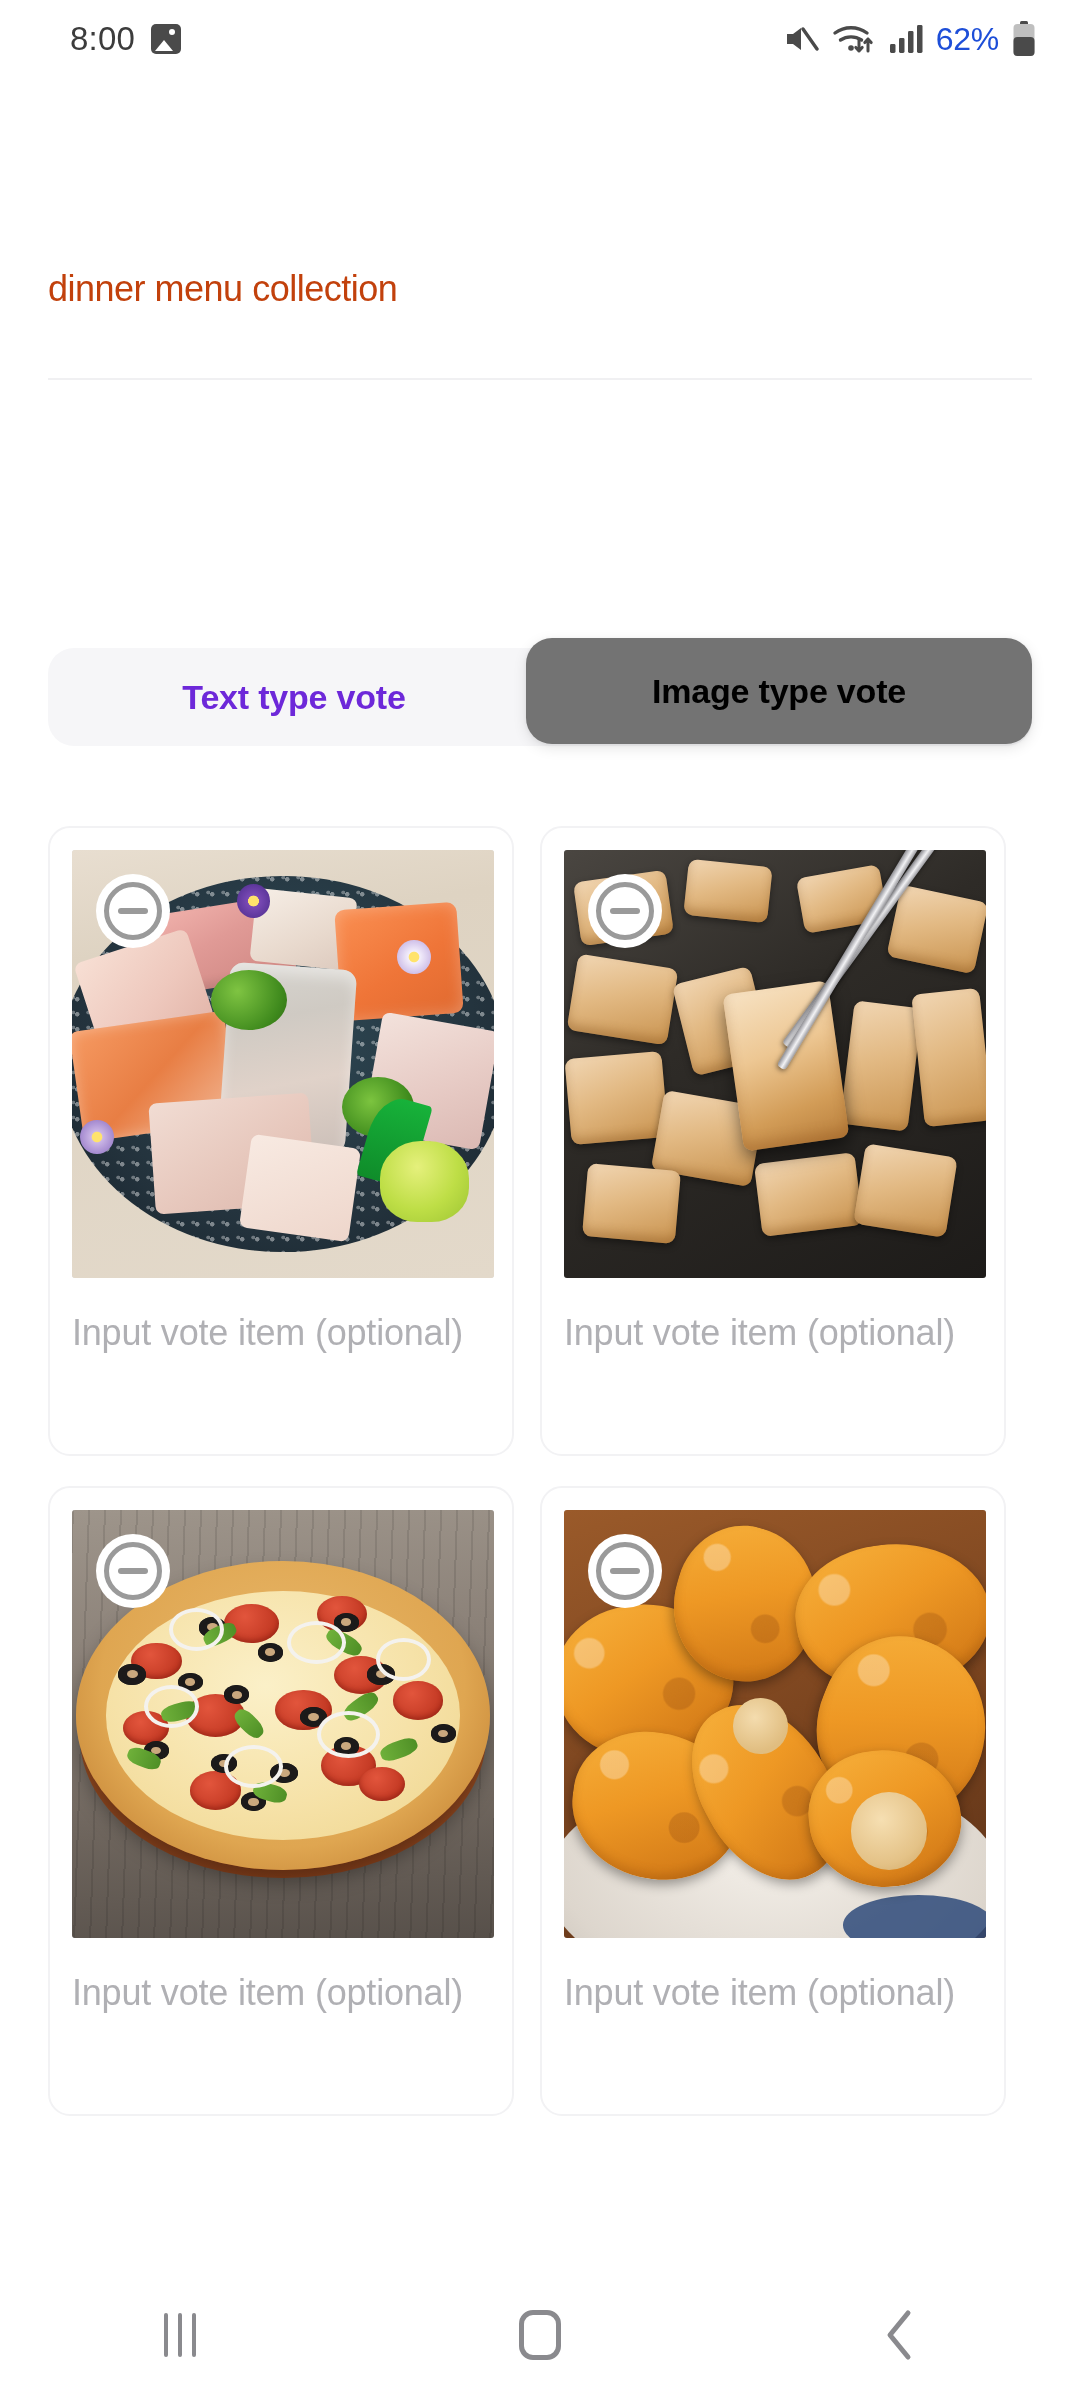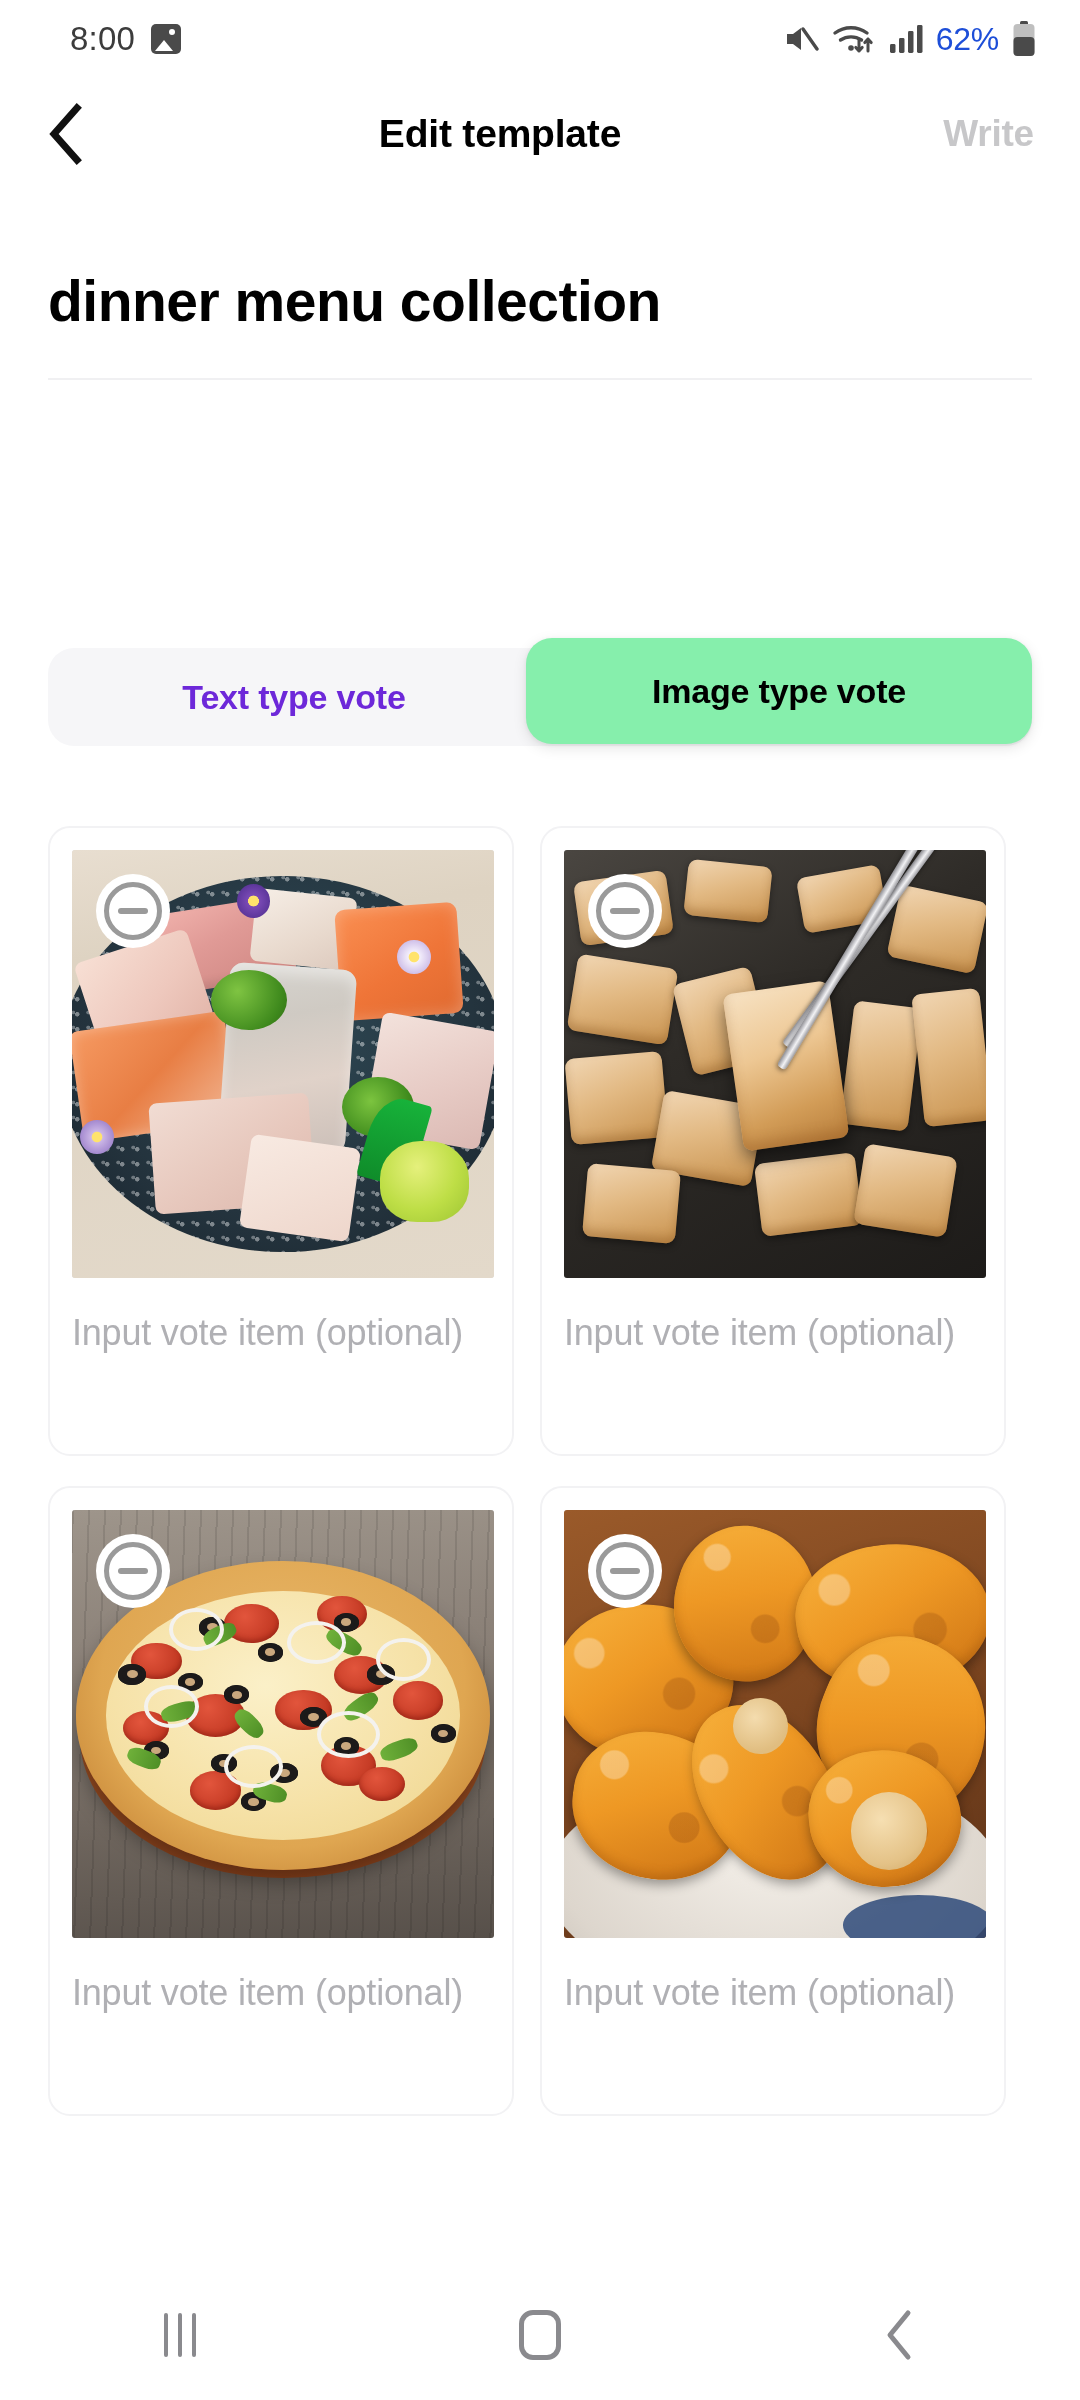--- a/index.html
+++ b/index.html
@@ -110,23 +110,23 @@
     color: #c7c7c9;
     cursor: pointer;
     letter-spacing: -0.2px;
   }
 
   
   .poll-title {
     position: absolute;
     top: 268px; left: 48px;
     width: 984px;
-    font-size: 57px;
-    font-weight: bold;
-    color: #000000;
+    font-size: 36px;
+    font-weight: normal;
+    color: #c2410c;
     letter-spacing: -0.5px;
   }
   .divider {
     position: absolute;
     top: 378px; left: 48px;
     width: 984px;
     height: 2px;
     background: #f0f0f2;
   }
 
@@ -165,21 +165,21 @@
     left: 0;
     width: 492px;
     color: #6d28d9;
     font-weight: bold;
   }
   .tab-active {
     left: 478px;
     width: 506px;
     top: -10px;
     height: 106px;
-    background: #86efac;
+    background: #737373;
     border-radius: 26px;
     box-shadow: 0 4px 14px rgba(0,0,0,0.10), 0 1px 4px rgba(0,0,0,0.06);
     color: #000000;
     font-weight: bold;
   }
 
   
   .card-grid {
     position: absolute;
     top: 826px; left: 48px;
@@ -557,29 +557,20 @@
       <span class="battery-text">62%</span>
 
       <svg width="24" height="36" viewBox="0 0 24 36">
         <rect x="8" y="0" width="8" height="4" rx="1.5" fill="#4a4a4a"></rect>
         <rect x="1.5" y="3" width="21" height="32" rx="4" fill="#bfbfbf"></rect>
         <rect x="1.5" y="16" width="21" height="19" rx="4" fill="#4a4a4a"></rect>
       </svg>
     </div>
   </div>
 
-  <div class="app-header">
-    <div class="back-btn">
-      <svg width="42" height="62" viewBox="0 0 42 62">
-        <path d="M31 5 L8 31 L31 57" stroke="#111111" stroke-width="7" fill="none" stroke-linecap="square" stroke-linejoin="miter"></path>
-      </svg>
-    </div>
-    <div class="header-title">Edit template</div>
-    <div class="write-btn">Write</div>
-  </div>
 
   <div class="poll-title">dinner menu collection</div>
   <div class="divider"></div>
 
 
   <div class="tab-track">
     <div class="tab-item tab-inactive">Text type vote</div>
     <div class="tab-item tab-active">Image type vote</div>
   </div>
 

